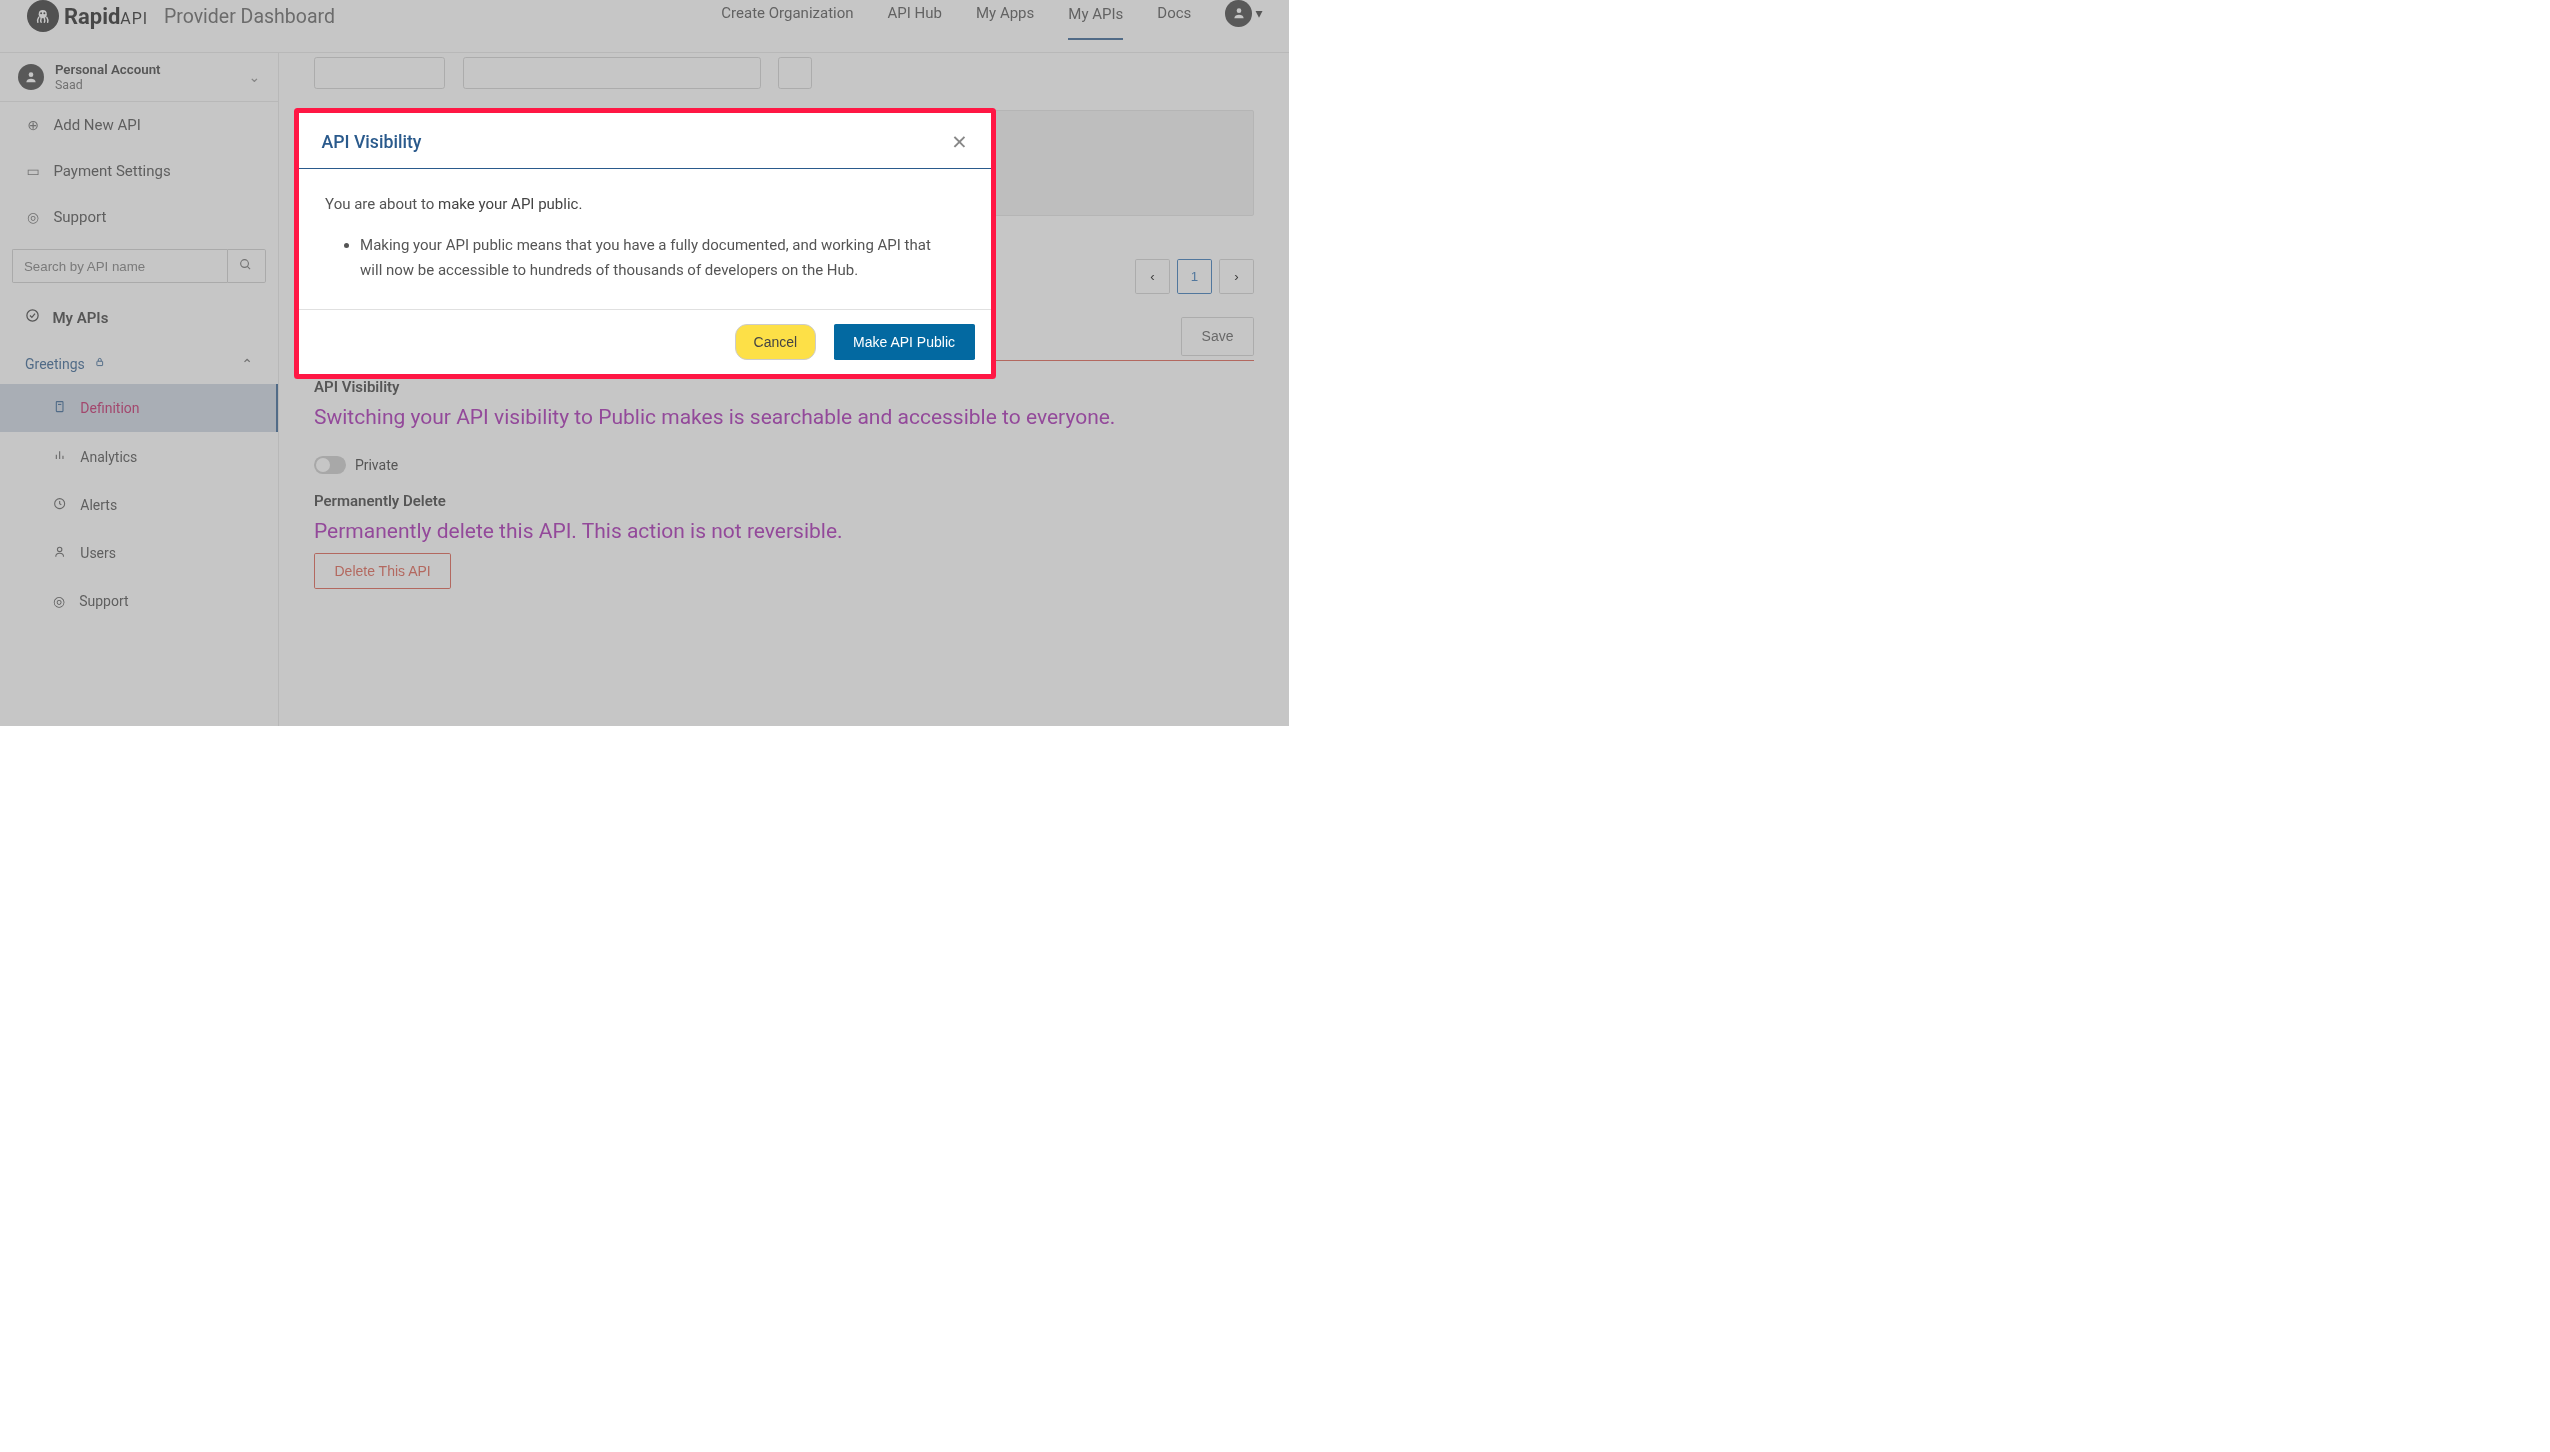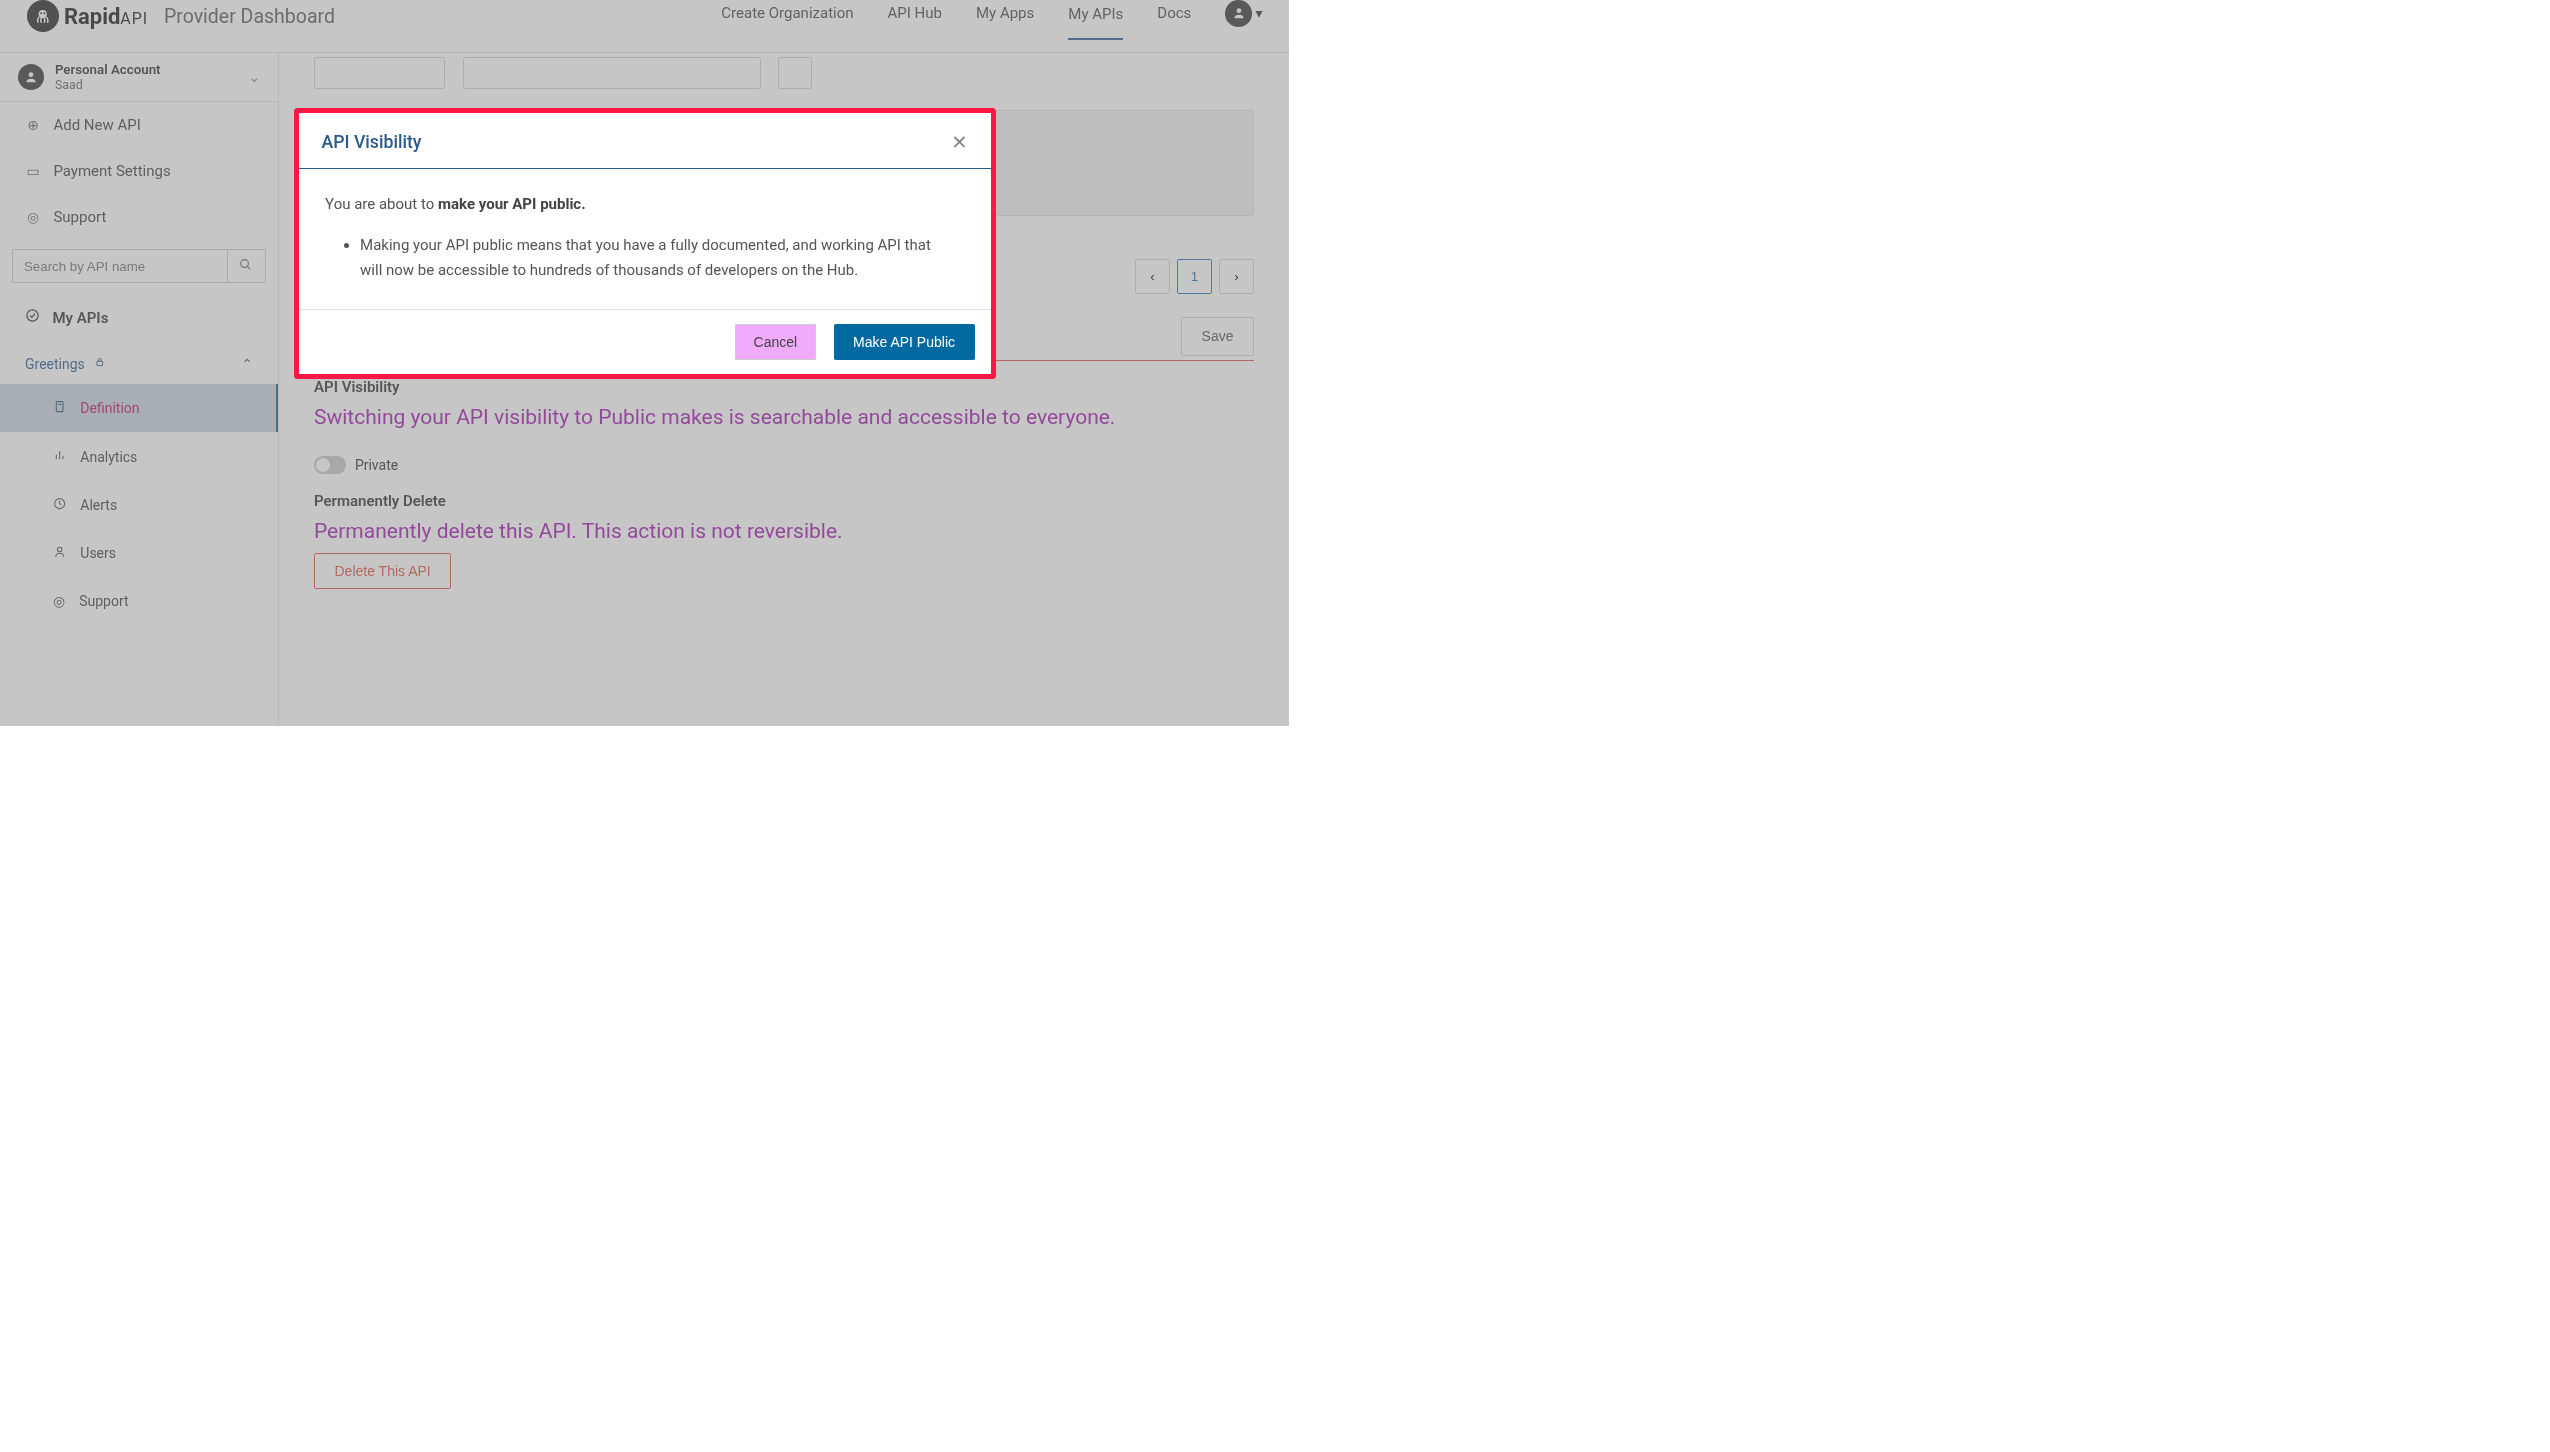--- a/index.html
+++ b/index.html
@@ -250,36 +250,36 @@
     .modal-header {
       display: flex;
       justify-content: space-between;
       align-items: center;
       padding: 17.7px 23px 14px;
       border-bottom: 0.9px solid #2a5a8c;
     }
     .modal-title { color: #2a5a8c; font-size: 17.7px; font-weight: 500; }
     .modal-close { color: #888; font-size: 19.5px; cursor: pointer; font-weight: 300; }
     .modal-body { padding: 26.6px 26.6px 26.6px; font-size: 15px; color: #555; }
-    .modal-body .strong { font-weight: 700; color: #444; }
+    .modal-body .strong { font-weight: 400; color: #444; }
     .modal-body ul { margin: 19.5px 0 0 35px; }
     .modal-body li { line-height: 1.65; padding-right: 17.7px; }
     .modal-footer {
       border-top: 0.9px solid #e0e0e0;
       padding: 14px 16px;
       display: flex;
       justify-content: flex-end;
       gap: 17.7px;
     }
     .btn-secondary {
       padding: 8.9px 17.7px;
       border: 0.9px solid #ccc;
-      background: #f0abfc;
-      font-size: 14px;
-      border-radius: 1px;
+      background: #fde047;
+      font-size: 14px;
+      border-radius: 12px;
       color: #444;
     }
     .btn-primary {
       padding: 8.9px 19.5px;
       border: none;
       background: #0369a1;
       color: white;
       font-size: 14px;
       border-radius: 1.8px;
     }

